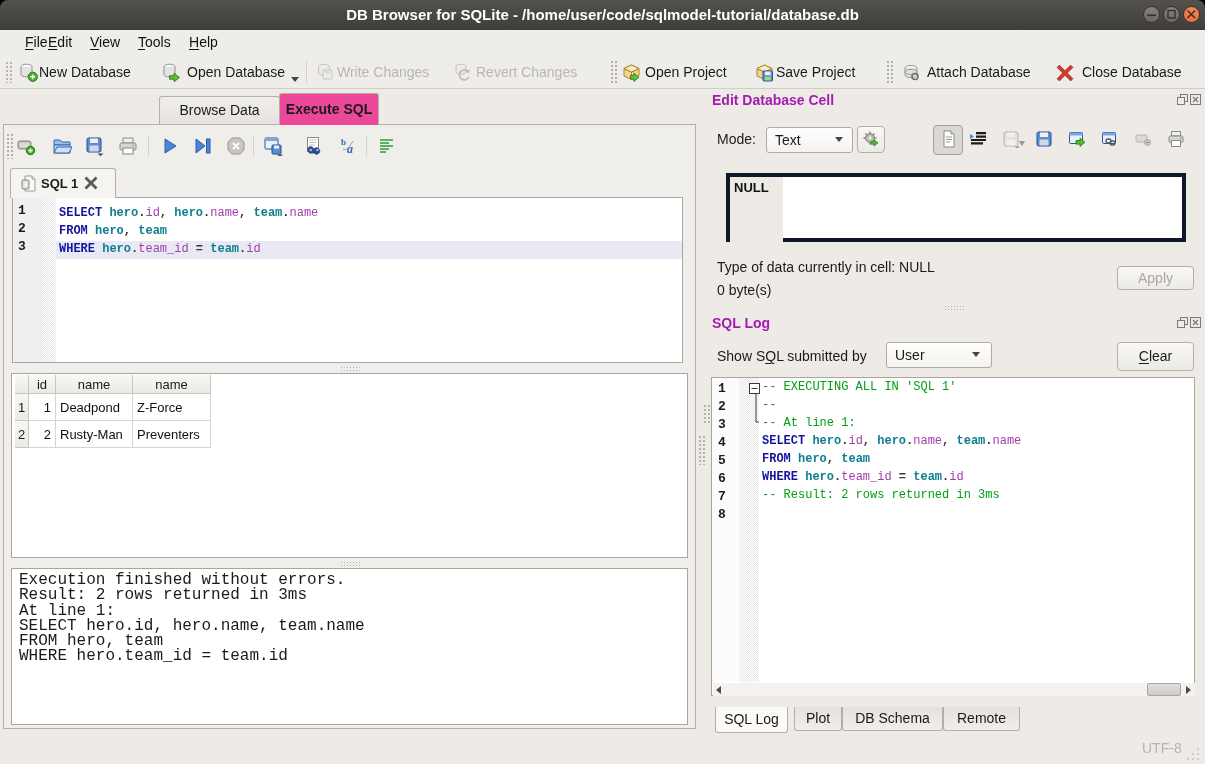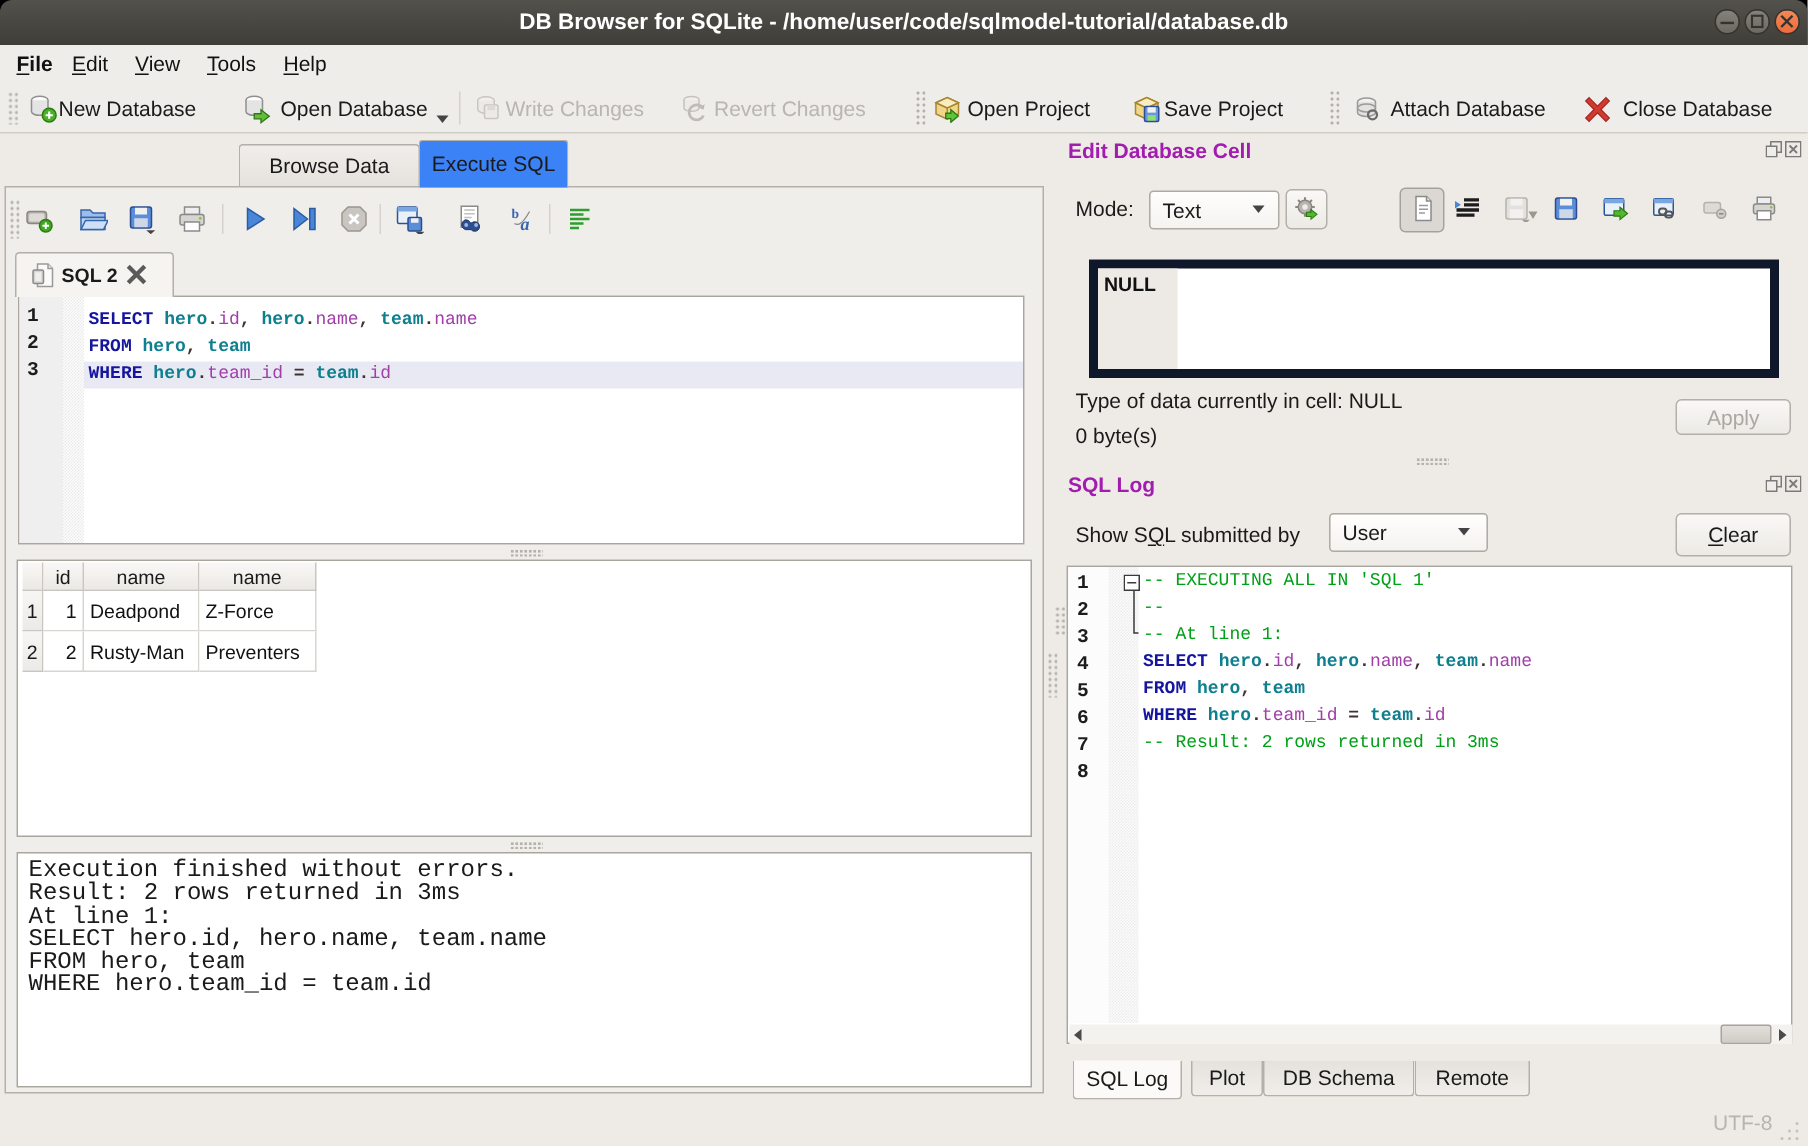--- a/index.html
+++ b/index.html
@@ -28,21 +28,21 @@
 .vdots { position:absolute; width:7px;
   background-image:radial-gradient(circle, #b5b2ac 1px, rgba(0,0,0,0) 1.1px);
   background-size:4px 4px; }
 .hdots { position:absolute; height:5px;
   background-image:radial-gradient(circle, #b5b2ac 0.9px, rgba(0,0,0,0) 1px);
   background-size:3px 3px; }
 .tsep { position:absolute; top:61px; width:1px; height:22px; background:#d5d1cb; }
 .maintab { position:absolute; font-size:14px; color:#1a1a1a;
   border:1px solid #b3afa9; border-bottom:none; border-radius:3px 3px 0 0;
   background:linear-gradient(#f0eeea,#e5e2dd); text-align:center; }
-.maintab.active { background:#3b82f6; font-weight:normal; z-index:3; }
+.maintab.active { background:#ec4899; font-weight:bold; z-index:3; }
 #leftframe { position:absolute; left:3px; top:124px; width:693px; height:605px;
   border:1px solid #b3afa9; background:#f0eeeb; }
 .sqlico { position:absolute; top:136px; width:20px; height:20px; }
 #subtab { position:absolute; left:10px; top:168px; width:106px; height:30px;
   border:1px solid #b3afa9; border-bottom:none; border-radius:3px 3px 0 0;
   background:#f5f4f1; z-index:1; }
 #editor { position:absolute; left:12px; top:197px; width:671px; height:166px;
   border:1px solid #a9a59f; background:#fff; }
 .gutter { position:absolute; left:0; top:0; bottom:0; width:29px; background:#efefef; }
 .foldmargin { position:absolute; left:29px; top:0; bottom:0; width:14px;
@@ -72,22 +72,22 @@
   font-family:"Liberation Mono", monospace; font-size:16px; color:#1a1a1a;
   padding:4px 0 0 7px; line-height:15.3px; white-space:pre; }
 .docktitle { position:absolute; font-size:14px; font-weight:bold; color:#a21caf; }
 .label13 { position:absolute; font-size:14px; color:#1a1a1a; }
 .combo { position:absolute; border:1px solid #aeaaa4; border-radius:3px;
   background:linear-gradient(#fefefd,#f5f3f0); font-size:14px; color:#1a1a1a; }
 .carrow { position:absolute; width:0; height:0; border-left:4px solid rgba(0,0,0,0);
   border-right:4px solid rgba(0,0,0,0); border-top:5px solid #444; }
 .btn { position:absolute; border:1px solid #b3afa9; border-radius:4px;
   background:linear-gradient(#f9f8f6,#eceae5); font-size:14px; text-align:center; }
-#celltext { position:absolute; left:726px; top:173px; width:460px; height:79px;
-  border:6px solid #0f172a; background:#fff; }
+#celltext { position:absolute; left:726px; top:173px; width:460px; height:69px;
+  border:4px solid #0f172a; background:#fff; }
 #cellnull { position:absolute; left:0; top:0; width:53px; height:67px; background:#edeae6; }
 .cellbtn { position:absolute; width:30px; height:30px; border-radius:4px; }
 .cico { position:absolute; width:18px; height:18px; }
 #logarea { position:absolute; left:711px; top:377px; width:484px; height:319px;
   border:1px solid #a9a59f; background:#fff; }
 .loggutter { position:absolute; left:0; top:0; height:304px; width:27px; background:#fcfcfc; }
 .logfold { position:absolute; left:27px; top:0; height:304px; width:20px;
   background-image:
    linear-gradient(45deg, #e9e9e9 25%, rgba(0,0,0,0) 25%, rgba(0,0,0,0) 75%, #e9e9e9 75%),
    linear-gradient(45deg, #e9e9e9 25%, rgba(0,0,0,0) 25%, rgba(0,0,0,0) 75%, #e9e9e9 75%);
@@ -120,21 +120,21 @@
   <div class="winbtn" id="btn-max"></div>
   <svg class="abs" style="left:1166px;top:9px;" width="11" height="11">
       <rect x="2" y="1.5" width="7" height="7.5" fill="none" stroke="#35332e" stroke-width="1.4"></rect>
     </svg>
   <div class="winbtn" id="btn-close"></div>
   <svg class="abs" style="left:1186px;top:9px;" width="11" height="11">
       <path d="M1.5,1.5 L9,9 M9,1.5 L1.5,9" stroke="#35332e" stroke-width="1.6"></path>
     </svg>
 
   <div id="menubar">
-    <span class="menuitem" style="left:11px;font-weight:bold;"><span class="mn">F</span>ile</span>
+    <span class="menuitem" style="left:25px;"><span class="mn">F</span>ile</span>
     <span class="menuitem" style="left:48px;"><span class="mn">E</span>dit</span>
     <span class="menuitem" style="left:90px;"><span class="mn">V</span>iew</span>
     <span class="menuitem" style="left:138px;"><span class="mn">T</span>ools</span>
     <span class="menuitem" style="left:189px;"><span class="mn">H</span>elp</span>
   </div>
 
   <div id="toolbar"></div>
   <div class="vdots" style="left:5px;top:61px;height:22px;"></div>
   <svg class="tbico" style="left:19px;width:20px;height:20px;" viewBox="0 0 20 20">
     <ellipse cx="7.5" cy="3.8" rx="5.5" ry="2.6" fill="#fdfdfd" stroke="#8f8f8f"></ellipse>
@@ -262,21 +262,21 @@
     <path d="M3,4 h13 M3,7 h9 M3,10 h13 M3,13 h9 M3,16 h6" stroke="#2f9e2f" stroke-width="1.6"></path>
   </svg>
 
   <div id="subtab"></div>
   <svg class="abs" style="left:21px;top:175px;z-index:2;" width="15" height="17" viewBox="0 0 15 17">
     <path d="M4,1 h7 l3,3 v12 h-10 z" fill="#fafafa" stroke="#9a9a9a"></path>
     <path d="M11,1 v3 h3" fill="#e8e8e8" stroke="#9a9a9a"></path>
     <rect x="1" y="5" width="7" height="9" rx="1" fill="#d8d6d2" stroke="#8a8a8a"></rect>
     <rect x="2.5" y="6.5" width="4" height="6" fill="#efeeec"></rect>
   </svg>
-  <div class="abs" style="left:41px;top:176px;font-size:13px;font-weight:bold;color:#1a1a1a;z-index:2;">SQL 2</div>
+  <div class="abs" style="left:41px;top:176px;font-size:13px;font-weight:bold;color:#1a1a1a;z-index:2;">SQL 1</div>
   <svg class="abs" style="left:84px;top:176px;z-index:2;" width="14" height="14" viewBox="0 0 14 14">
     <path d="M2.5,0.5 L7,5 L11.5,0.5 L13.5,2.5 L9,7 L13.5,11.5 L11.5,13.5 L7,9 L2.5,13.5 L0.5,11.5 L5,7 L0.5,2.5 Z" fill="#5a5a5a"></path>
   </svg>
 
   <div id="editor">
     <div class="gutter"></div>
     <div class="foldmargin"></div>
     <div style="position:absolute;left:43px;top:43px;right:0;height:18px;background:#e9e9f4;"></div>
     <div class="lnum" style="top:5px;">1</div>
     <div class="lnum" style="top:23px;">2</div>

